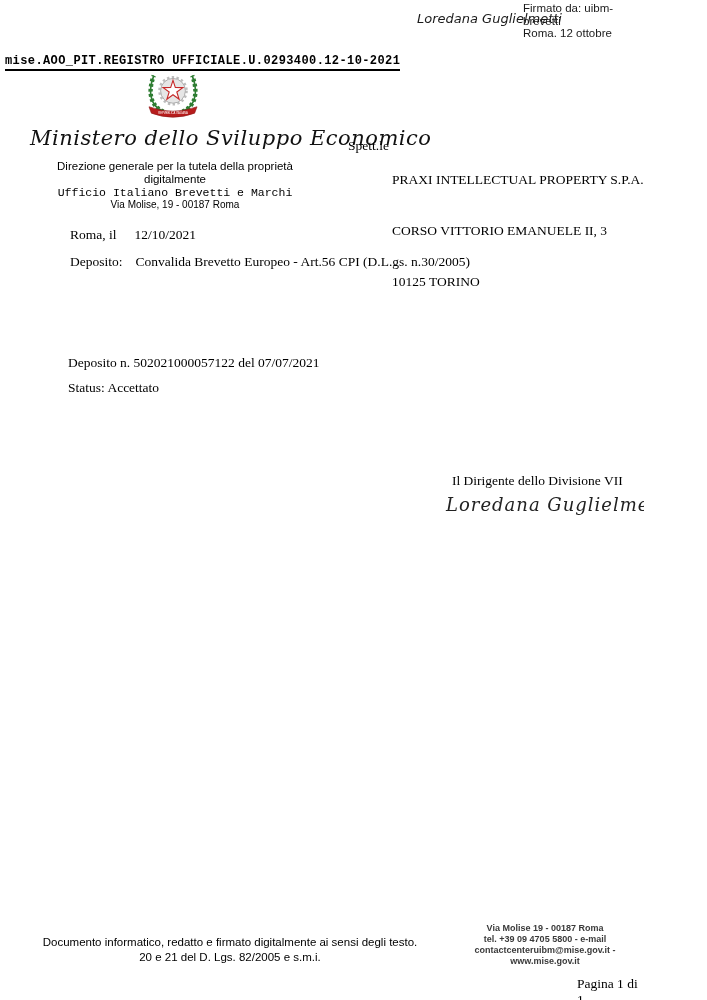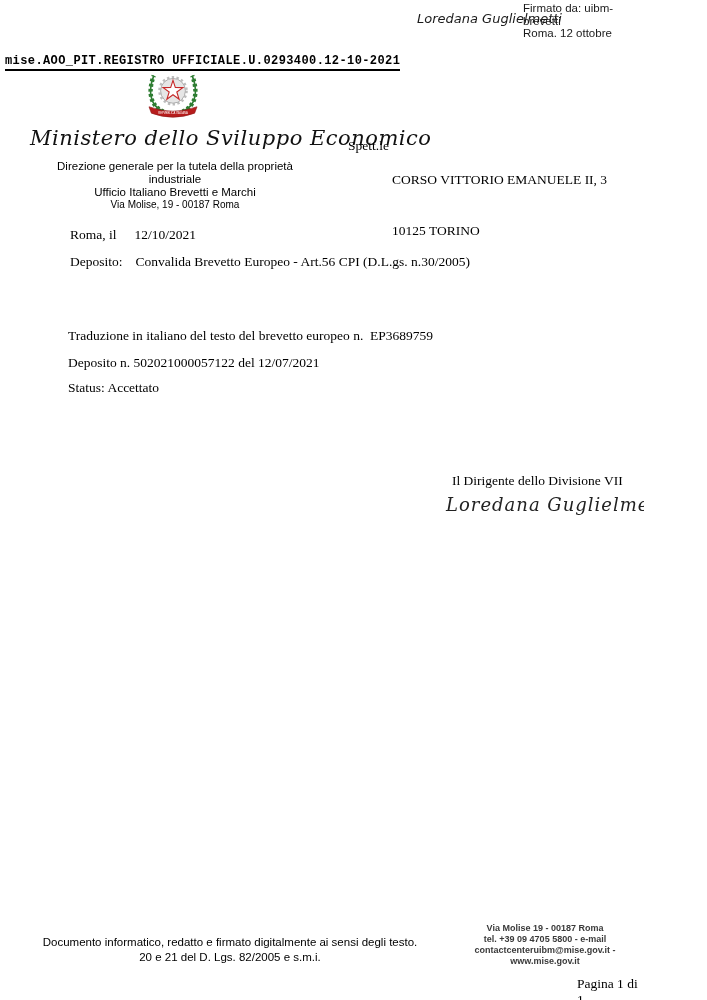--- a/index.html
+++ b/index.html
@@ -36,21 +36,21 @@
   .ministry-block { left:30px; top:126px; width:290px; text-align:center; }
   .ministry-script {
     font-family:"DejaVu Serif", serif; font-style:italic;
     font-size:21px; letter-spacing:0.5px; color:#111; white-space:nowrap;
   }
   .ministry-sub {
     font-family:"Liberation Sans", sans-serif;
     font-size:11.5px; line-height:13px; margin-top:10px;
   }
   .ministry-office {
-    font-family:Liberation Sans, sans-serif;
+    font-family:Liberation Mono, monospace;
     font-size:11.5px; line-height:13px;
   }
   .ministry-addr {
     font-family:"Liberation Sans", sans-serif;
     font-size:10px; line-height:12px;
   }
 
   
   .recipient { left:348px; top:137px; font-size:13.5px; line-height:17px; }
   .recipient .salutation { position:absolute; left:0; top:0; }
@@ -114,43 +114,43 @@
       <path d="M40,15 L42.94,23.95 L52.36,23.98 L44.76,29.55 L47.64,38.52 L40,33 L32.36,38.52 L35.24,29.55 L27.64,23.98 L37.06,23.95 Z" fill="#ffffff" stroke="#c62828" stroke-width="1.4"></path>
 
       <path d="M10,48 Q40,59 70,48 L67,56 Q40,66 13,56 Z" fill="#b71c1c" stroke="#8e1616" stroke-width="0.8"></path>
       <text x="40" y="57" text-anchor="middle" font-size="3.4" fill="#ffffff" font-family="Liberation Sans, sans-serif">REPVBBLICA ITALIANA</text>
     </svg>
   </div>
 
   <div class="abs ministry-block">
     <div class="ministry-script">Ministero dello Sviluppo Economico</div>
     <div class="ministry-sub">Direzione generale per la tutela della proprietà</div>
-    <div class="ministry-sub" style="margin-top:0">industriale</div>
+    <div class="ministry-sub" style="margin-top:0">digitalmente</div>
     <div class="ministry-office">Ufficio Italiano Brevetti e Marchi</div>
     <div class="ministry-addr">Via Molise, 19 - 00187 Roma</div>
   </div>
 
   <div class="abs recipient">
     <span class="salutation">Spett.le</span>
     <div class="addr">
+      <div>PRAXI INTELLECTUAL PROPERTY S.P.A.</div>
       <div>CORSO VITTORIO EMANUELE II, 3</div>
       <div>10125 TORINO</div>
     </div>
   </div>
 
   <div class="abs line-roma">
     <span>Roma, il</span><span class="val">12/10/2021</span>
   </div>
 
   <div class="abs line-oggetto">
     <span>Deposito:</span><span class="val">Convalida Brevetto Europeo - Art.56 CPI (D.L.gs. n.30/2005)</span>
   </div>
 
-  <div class="abs body-line b1">Traduzione in italiano del testo del brevetto europeo n.  EP3689759</div>
-  <div class="abs body-line b2">Deposito n. 502021000057122 del 12/07/2021</div>
+  <div class="abs body-line b2">Deposito n. 502021000057122 del 07/07/2021</div>
   <div class="abs body-line b3">Status: Accettato</div>
 
   <div class="abs sign-title">Il Dirigente dello Divisione VII</div>
   <div class="abs sign-script">Loredana Guglielmetti</div>
 
   <div class="abs footer-legal">
     <div>Documento informatico, redatto e firmato digitalmente ai sensi degli testo.</div>
     <div>20 e 21 del D. Lgs. 82/2005 e s.m.i.</div>
   </div>
 

